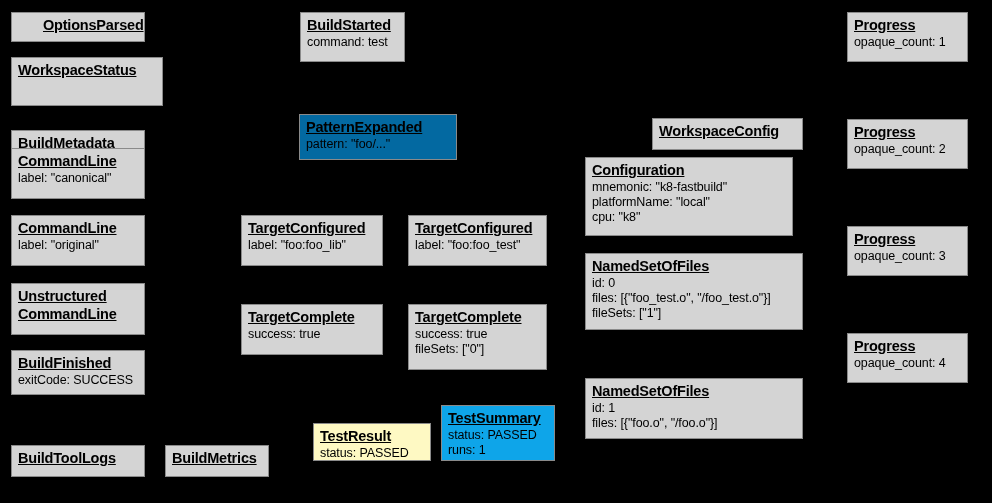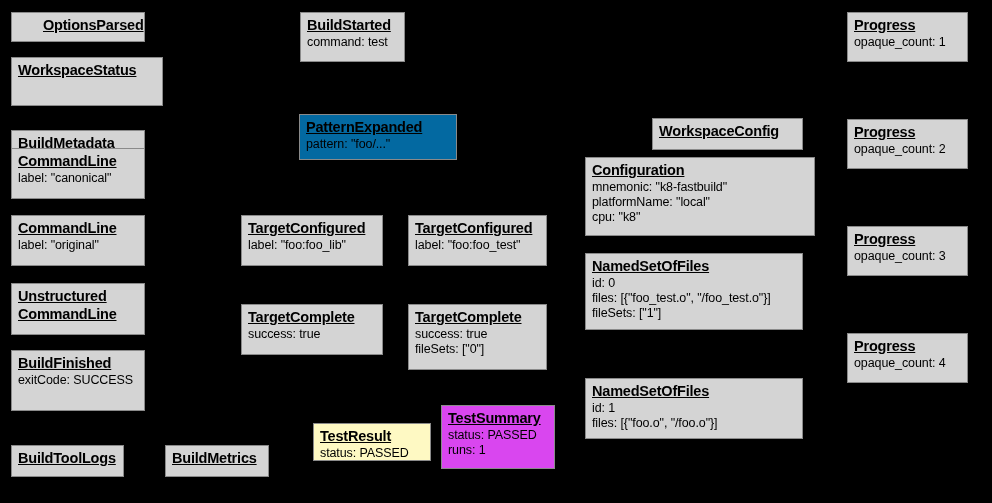--- a/index.html
+++ b/index.html
@@ -62,25 +62,25 @@
       <span class="node-field">label: "canonical"</span>
     </div>
     <div class="node" style="left: 11px; top: 215px; width: 134px; height: 51px; background: rgb(212, 212, 212); border-color: rgb(138, 138, 138); color: rgb(0, 0, 0);">
       <span class="tline node-title">CommandLine</span>
       <span class="node-field">label: "original"</span>
     </div>
     <div class="node" style="left: 11px; top: 283px; width: 134px; height: 52px; background: rgb(212, 212, 212); border-color: rgb(138, 138, 138); color: rgb(0, 0, 0);">
       <span class="tline node-title">Unstructured</span>
       <span class="tline node-title">CommandLine</span>
     </div>
-    <div class="node" style="left: 11px; top: 350px; width: 134px; height: 61px; background: rgb(212, 212, 212); border-color: rgb(138, 138, 138); color: rgb(0, 0, 0);">
+    <div class="node" style="left: 11px; top: 350px; width: 134px; height: 45px; background: rgb(212, 212, 212); border-color: rgb(138, 138, 138); color: rgb(0, 0, 0);">
       <span class="tline node-title">BuildFinished</span>
       <span class="node-field">exitCode: SUCCESS</span>
     </div>
-    <div class="node" style="left: 11px; top: 445px; width: 113px; height: 32px; background: rgb(212, 212, 212); border-color: rgb(138, 138, 138); color: rgb(0, 0, 0);">
+    <div class="node" style="left: 11px; top: 445px; width: 134px; height: 32px; background: rgb(212, 212, 212); border-color: rgb(138, 138, 138); color: rgb(0, 0, 0);">
       <span class="tline node-title">BuildToolLogs</span>
     </div>
     <div class="node" style="left: 165px; top: 445px; width: 104px; height: 32px; background: rgb(212, 212, 212); border-color: rgb(138, 138, 138); color: rgb(0, 0, 0);">
       <span class="tline node-title">BuildMetrics</span>
     </div>
     <div class="node" style="left: 300px; top: 12px; width: 105px; height: 50px; background: rgb(212, 212, 212); border-color: rgb(138, 138, 138); color: rgb(0, 0, 0);">
       <span class="tline node-title">BuildStarted</span>
       <span class="node-field">command: test</span>
     </div>
     <div class="node" style="left: 299px; top: 114px; width: 158px; height: 46px; background: #0369a1; border-color: rgb(138, 138, 138); color: rgb(0, 0, 0);">
@@ -101,29 +101,29 @@
     </div>
     <div class="node" style="left: 408px; top: 304px; width: 139px; height: 66px; background: rgb(212, 212, 212); border-color: rgb(138, 138, 138); color: rgb(0, 0, 0);">
       <span class="tline node-title">TargetComplete</span>
       <span class="node-field">success: true</span>
       <span class="node-field">fileSets: ["0"]</span>
     </div>
     <div class="node" style="left: 313px; top: 423px; width: 118px; height: 38px; background: #fef9c3; border-color: rgb(138, 138, 138); color: rgb(0, 0, 0);">
       <span class="tline node-title">TestResult</span>
       <span class="node-field">status: PASSED</span>
     </div>
-    <div class="node" style="left: 441px; top: 405px; width: 114px; height: 64px; background: #d946ef; border-color: rgb(138, 138, 138); color: rgb(0, 0, 0);">
+    <div class="node" style="left: 441px; top: 405px; width: 114px; height: 56px; background: #0ea5e9; border-color: rgb(138, 138, 138); color: rgb(0, 0, 0);">
       <span class="tline node-title">TestSummary</span>
       <span class="node-field">status: PASSED</span>
       <span class="node-field">runs: 1</span>
     </div>
     <div class="node" style="left: 652px; top: 72px; width: 151px; height: 32px; background: rgb(212, 212, 212); border-color: rgb(138, 138, 138); color: rgb(0, 0, 0); margin-top: 46px;">
       <span class="tline node-title">WorkspaceConfig</span>
     </div>
-    <div class="node" style="left: 585px; top: 157px; width: 230px; height: 79px; background: rgb(212, 212, 212); border-color: rgb(138, 138, 138); color: rgb(0, 0, 0);">
+    <div class="node" style="left: 585px; top: 157px; width: 208px; height: 79px; background: rgb(212, 212, 212); border-color: rgb(138, 138, 138); color: rgb(0, 0, 0);">
       <span class="tline node-title">Configuration</span>
       <span class="node-field">mnemonic: "k8-fastbuild"</span>
       <span class="node-field">platformName: "local"</span>
       <span class="node-field">cpu: "k8"</span>
     </div>
     <div class="node" style="left: 585px; top: 253px; width: 218px; height: 77px; background: rgb(212, 212, 212); border-color: rgb(138, 138, 138); color: rgb(0, 0, 0);">
       <span class="tline node-title">NamedSetOfFiles</span>
       <span class="node-field">id: 0</span>
       <span class="node-field">files: [{"foo_test.o", "/foo_test.o"}]</span>
       <span class="node-field">fileSets: ["1"]</span>

